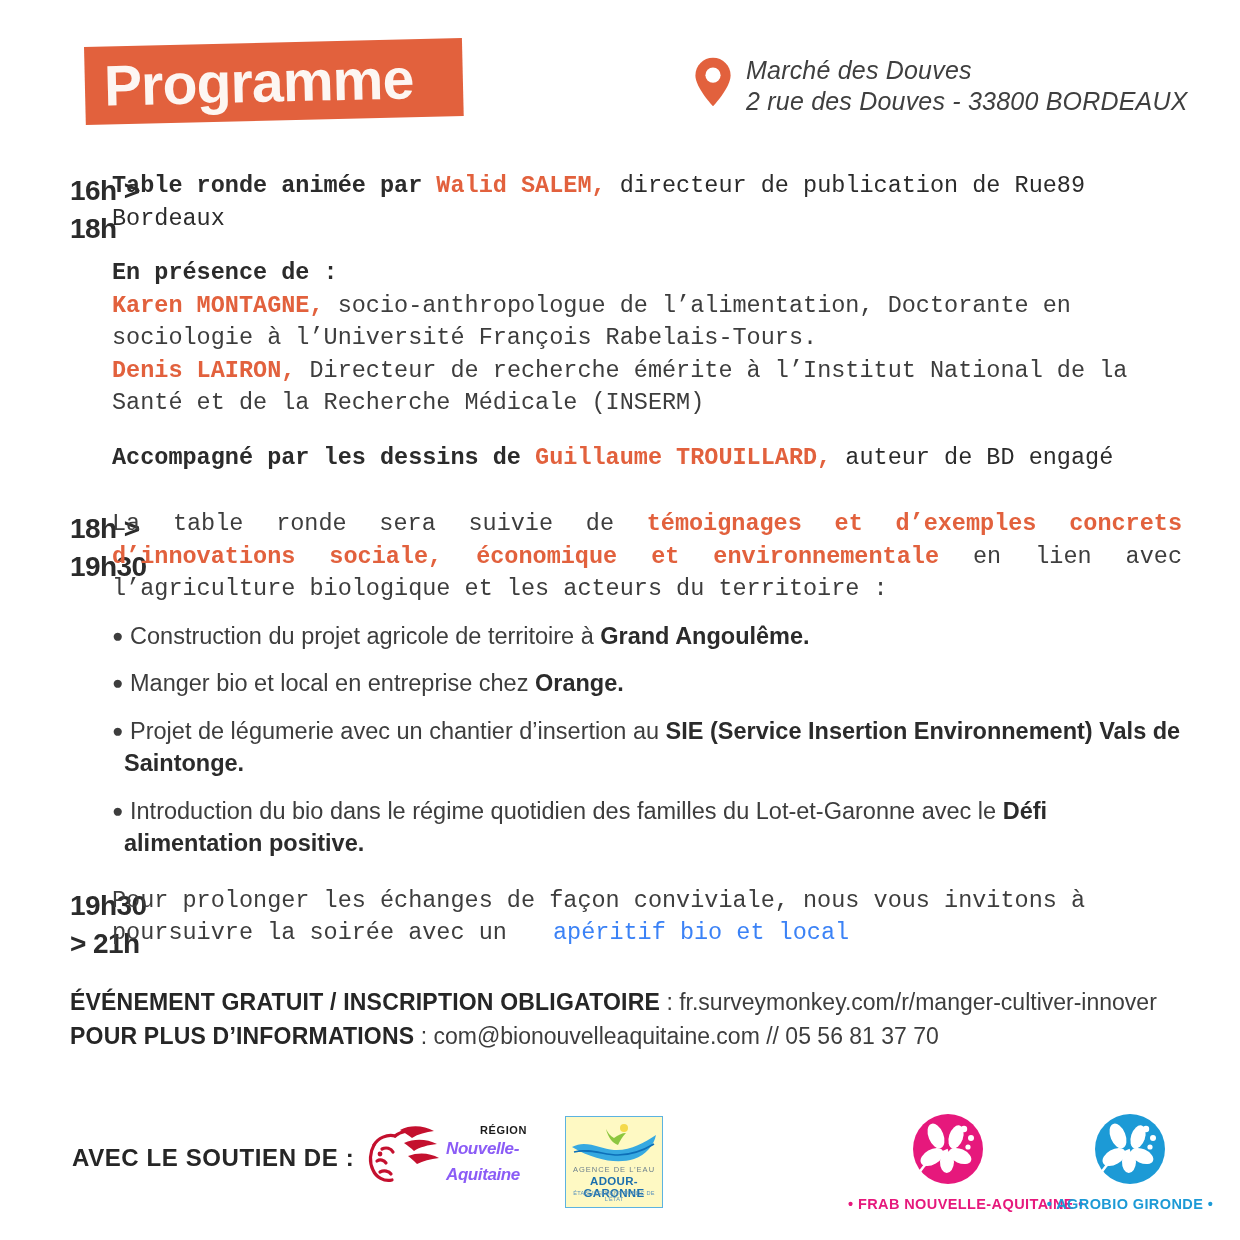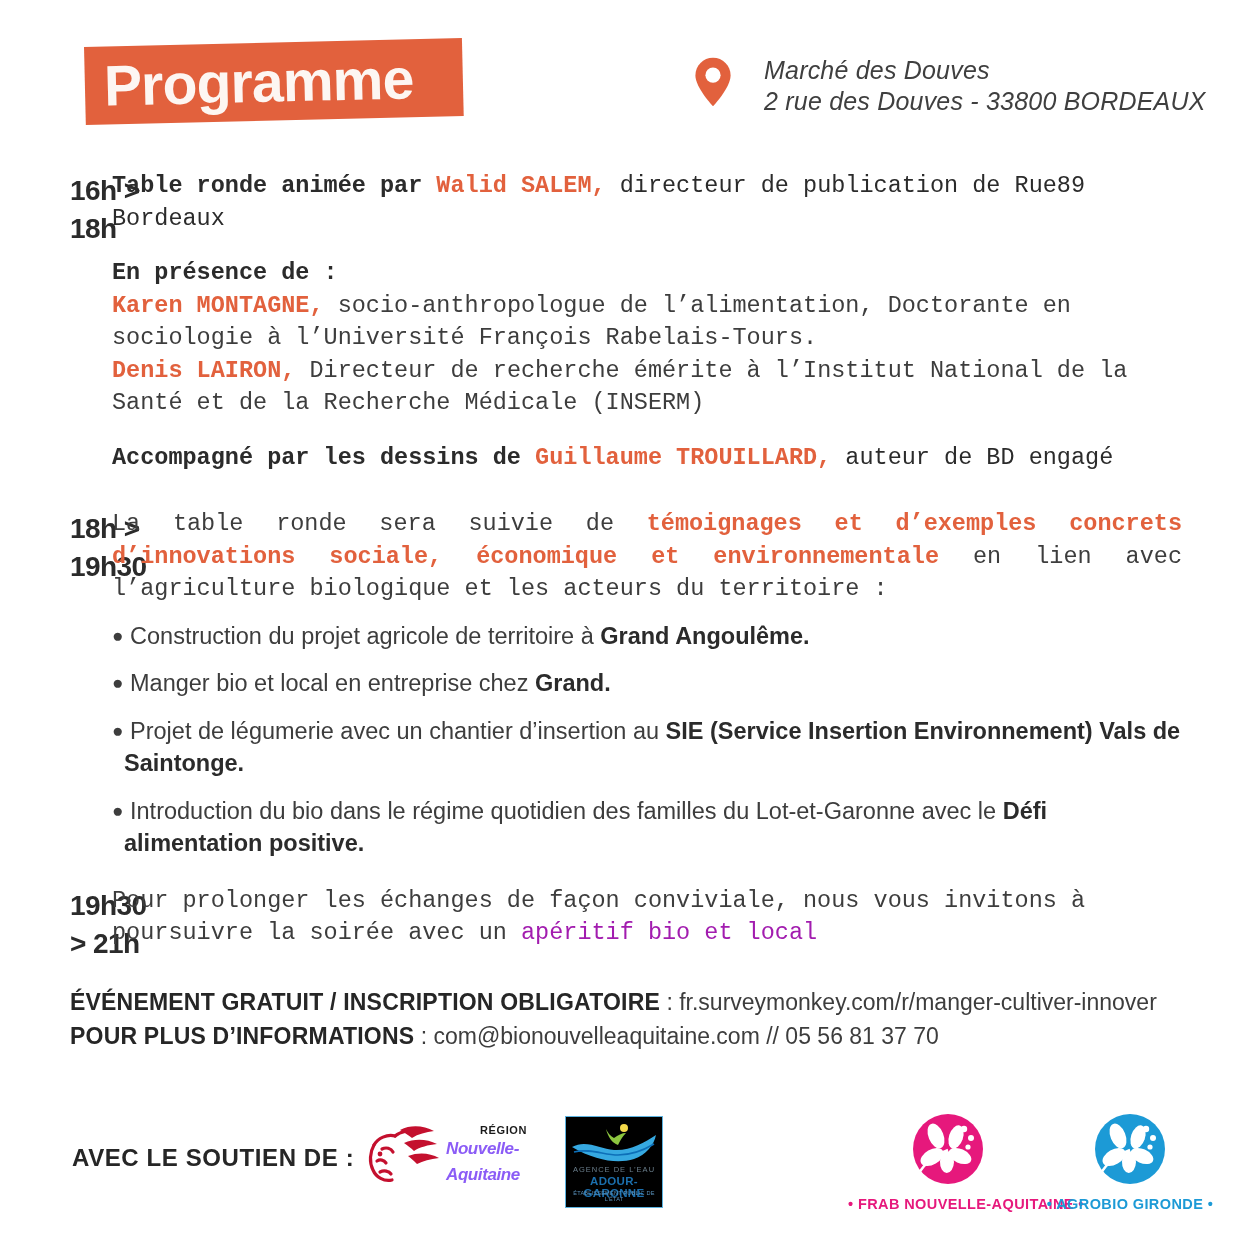--- a/index.html
+++ b/index.html
@@ -50,21 +50,21 @@
     line-height: 72px;
     white-space: nowrap;
   }
 
   .venue {
     position: absolute;
     left: 694px;
     top: 55px;
     display: flex;
     align-items: flex-start;
-    gap: 32px;
+    gap: 14px;
   }
   .pin-icon { width: 38px; height: 50px; flex: none; margin-top: 2px; }
   .venue-lines {
     font-style: italic;
     font-size: 25px;
     line-height: 31px;
     color: #3f3f3f;
     letter-spacing: 0.2px;
     white-space: nowrap;
   }
@@ -104,21 +104,21 @@
     font-size: 23.5px;
     line-height: 32.5px;
     color: #3d3d3d;
   }
 
   .p { margin: 0; font-family: Liberation Mono, monospace; }
   .p.justified { text-align: justify; text-align-last: left; }
 
   strong, .b { font-weight: bold; color: #2b2b2b; }
   .orange { color: #e2613d; font-weight: bold; }
-  .orange-reg { color: #a21caf; }
+  .orange-reg { color: #3b82f6; margin-left: 32px; }
 
   .gap-s { height: 10px; }
   .gap-m { height: 22px; }
   .gap-l { height: 34px; }
 
   .bullets { margin-top: 14px; }
   .bullet {
     margin-bottom: 15px;
     padding-left: 12px;
     text-indent: -12px;
@@ -176,21 +176,21 @@
     letter-spacing: 0.4px;
     white-space: nowrap;
   }
   .circle-name.pink { color: #e6187c; }
   .circle-name.blue { color: #1c9ad6; }
 
   .eau-box {
     width: 98px;
     height: 92px;
     border: 1.6px solid #5cb3e0;
-    background: #000000;
+    background: #fef9c3;
     position: relative;
   }
   .eau-t1 {
     position: absolute; left: 0; right: 0; top: 48px;
     text-align: center; font-size: 7.5px; letter-spacing: 1px; color: #6b7f8c;
   }
   .eau-t2 {
     position: absolute; left: 0; right: 0; top: 58px;
     text-align: center; font-size: 11.5px; font-weight: bold; letter-spacing: 0.3px; color: #1b6fad;
   }
@@ -262,21 +262,21 @@
         <span class="t-line">18h &gt;</span>
         <span class="t-line">19h30</span>
       </div>
       <div class="body-col">
 
         <div class="p justified"><span>La table ronde sera suivie de </span><span class="orange">témoignages et d’exemples concrets d’innovations sociale, économique et environnementale</span><span> en lien avec l’agriculture biologique et les acteurs du territoire :</span></div>
 
         <div class="bullets">
           <div class="bullet"><span class="dot">●</span>&nbsp;<span>Construction du projet agricole de territoire à </span><span class="b">Grand Angoulême.</span></div>
 
-          <div class="bullet"><span class="dot">●</span>&nbsp;<span>Manger bio et local en entreprise chez </span><span class="b">Grand.</span></div>
+          <div class="bullet"><span class="dot">●</span>&nbsp;<span>Manger bio et local en entreprise chez </span><span class="b">Orange.</span></div>
 
           <div class="bullet"><span class="dot">●</span>&nbsp;<span>Projet de légumerie avec un chantier d’insertion au </span><span class="b">SIE (Service Insertion Environnement) Vals de Saintonge.</span></div>
 
           <div class="bullet"><span class="dot">●</span>&nbsp;<span>Introduction du bio dans le régime quotidien des familles du Lot-et-Garonne avec le </span><span class="b">Défi alimentation positive.</span></div>
         </div>
       </div>
     </div>
 
     <div class="gap-s"></div>
 

